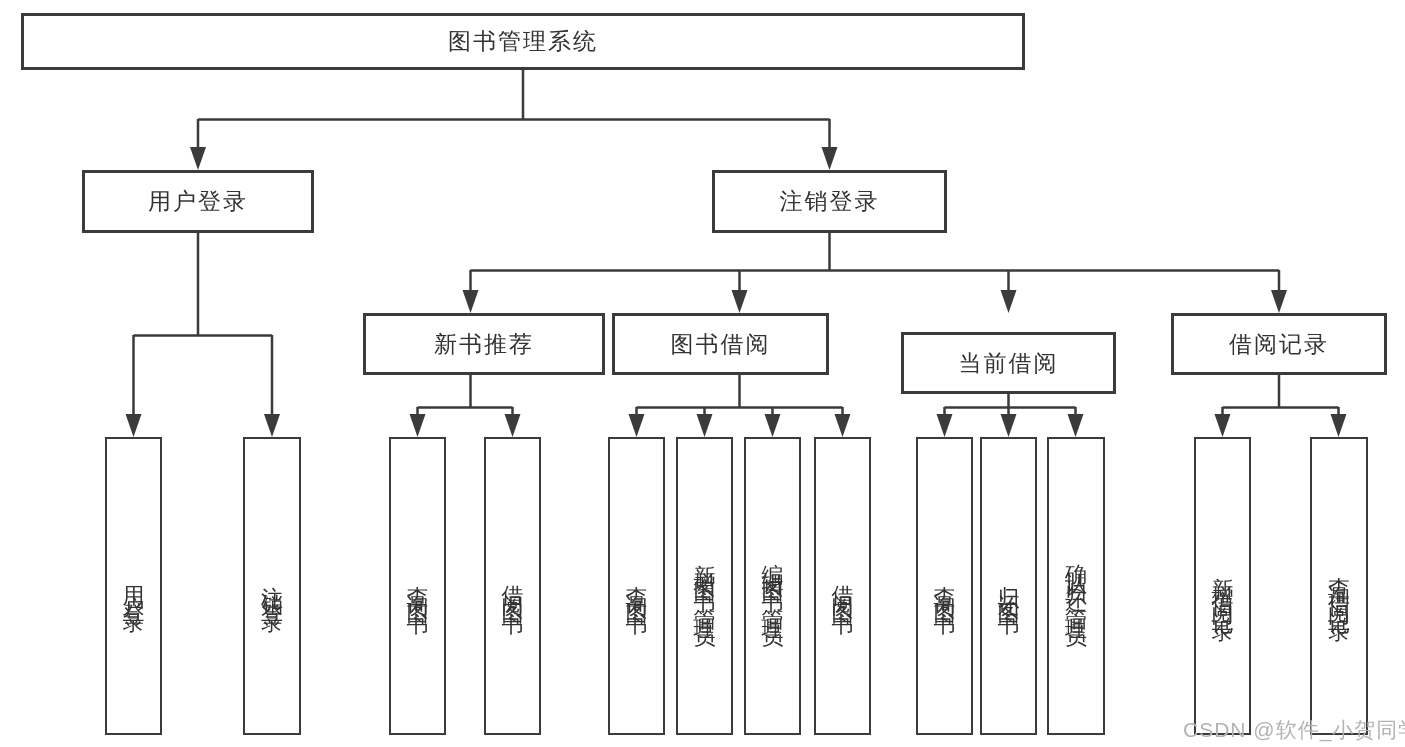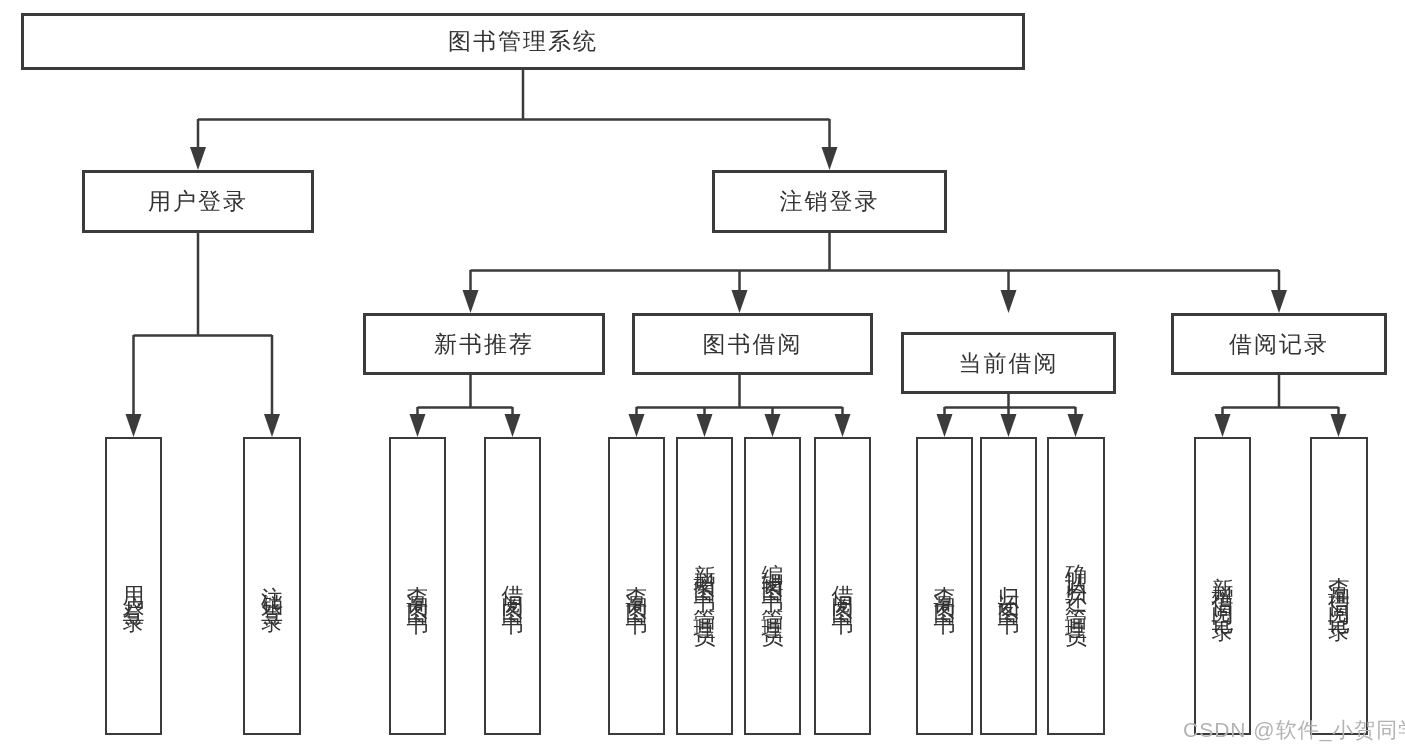--- a/index.html
+++ b/index.html
@@ -97,21 +97,21 @@
     <polygon points="1214.5,414 1230.5,414 1222.5,437" fill="#3b3b3b"></polygon>
     <polygon points="1330.5,414 1346.5,414 1338.5,437" fill="#3b3b3b"></polygon>
   </svg>
 
   <div class="node" style="left:21px; top:13px; width:1004px; height:57px">图书管理系统</div>
 
   <div class="node" style="left:82px; top:170px; width:232px; height:63px">用户登录</div>
   <div class="node" style="left:712px; top:170px; width:235px; height:63px">注销登录</div>
 
   <div class="node" style="left:363px; top:313px; width:242px; height:62px">新书推荐</div>
-  <div class="node" style="left:632px; top:313px; width:241px; height:62px">图书借阅</div>
+  <div class="node" style="left:612px; top:313px; width:217px; height:62px">图书借阅</div>
   <div class="node" style="left:901px; top:332px; width:215px; height:62px">当前借阅</div>
   <div class="node" style="left:1171px; top:313px; width:216px; height:62px">借阅记录</div>
 
   <div class="node leaf" style="left:105px; top:437px; width:57px; height:298px">用户登录</div>
   <div class="node leaf" style="left:243px; top:437px; width:58px; height:298px">注销登录</div>
 
   <div class="node leaf" style="left:389px; top:437px; width:57px; height:298px">查询图书</div>
   <div class="node leaf" style="left:484px; top:437px; width:57px; height:298px">借阅图书</div>
 
   <div class="node leaf" style="left:608px; top:437px; width:57px; height:298px">查询图书</div>

